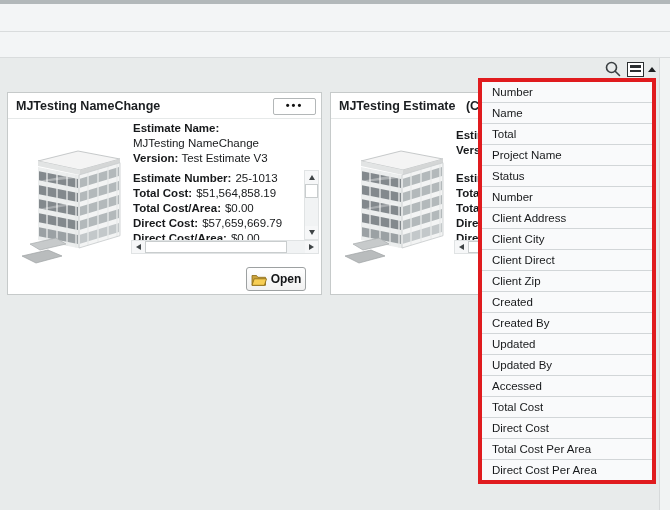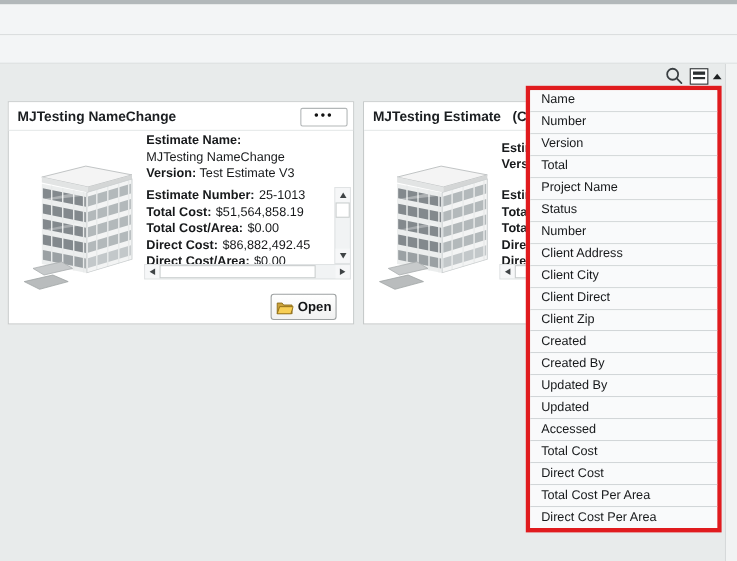--- a/index.html
+++ b/index.html
@@ -127,21 +127,21 @@
     <div class="summary">
       <div class="line"><span class="b">Estimate Name:</span></div>
       <div class="line"><span>MJTesting NameChange</span></div>
       <div class="line"><span class="b">Version:</span> <span>Test Estimate V3</span></div>
     </div>
     <div class="details-wrap">
       <div class="details-text">
           <div class="detail-line"><span class="b">Estimate Number:</span><span class="v">25-1013</span></div>
           <div class="detail-line"><span class="b">Total Cost:</span><span class="v">$51,564,858.19</span></div>
           <div class="detail-line"><span class="b">Total Cost/Area:</span><span class="v">$0.00</span></div>
-          <div class="detail-line"><span class="b">Direct Cost:</span><span class="v">$86,882,492.45</span></div>
+          <div class="detail-line"><span class="b">Direct Cost:</span><span class="v">$57,659,669.79</span></div>
           <div class="detail-line"><span class="b">Direct Cost/Area:</span><span class="v">$0.00</span></div>
         </div>
       <div class="vscroll">
         <div class="sb-btn vs-up">
             <span class="tri-u"></span>
           </div>
         <div class="vthumb"></div>
         <div class="sb-btn vs-down">
             <span class="tri-d"></span>
           </div>
@@ -226,35 +226,34 @@
         <div class="hthumb"></div>
         <div class="sb-btn hs-right">
             <span class="tri-r"></span>
           </div>
       </div>
     </div>
   </div>
 
   <div class="menu-panel">
     <div class="menu-items">
+        <div class="menu-item">Number</div>
         <div class="menu-item">Name</div>
-        <div class="menu-item">Number</div>
-        <div class="menu-item">Version</div>
         <div class="menu-item">Total</div>
         <div class="menu-item">Project Name</div>
         <div class="menu-item">Status</div>
         <div class="menu-item">Number</div>
         <div class="menu-item">Client Address</div>
         <div class="menu-item">Client City</div>
         <div class="menu-item">Client Direct</div>
         <div class="menu-item">Client Zip</div>
         <div class="menu-item">Created</div>
         <div class="menu-item">Created By</div>
+        <div class="menu-item">Updated</div>
         <div class="menu-item">Updated By</div>
-        <div class="menu-item">Updated</div>
         <div class="menu-item">Accessed</div>
         <div class="menu-item">Total Cost</div>
         <div class="menu-item">Direct Cost</div>
         <div class="menu-item">Total Cost Per Area</div>
         <div class="menu-item">Direct Cost Per Area</div>
       </div>
   </div>
 </div>
 
 </body></html>

